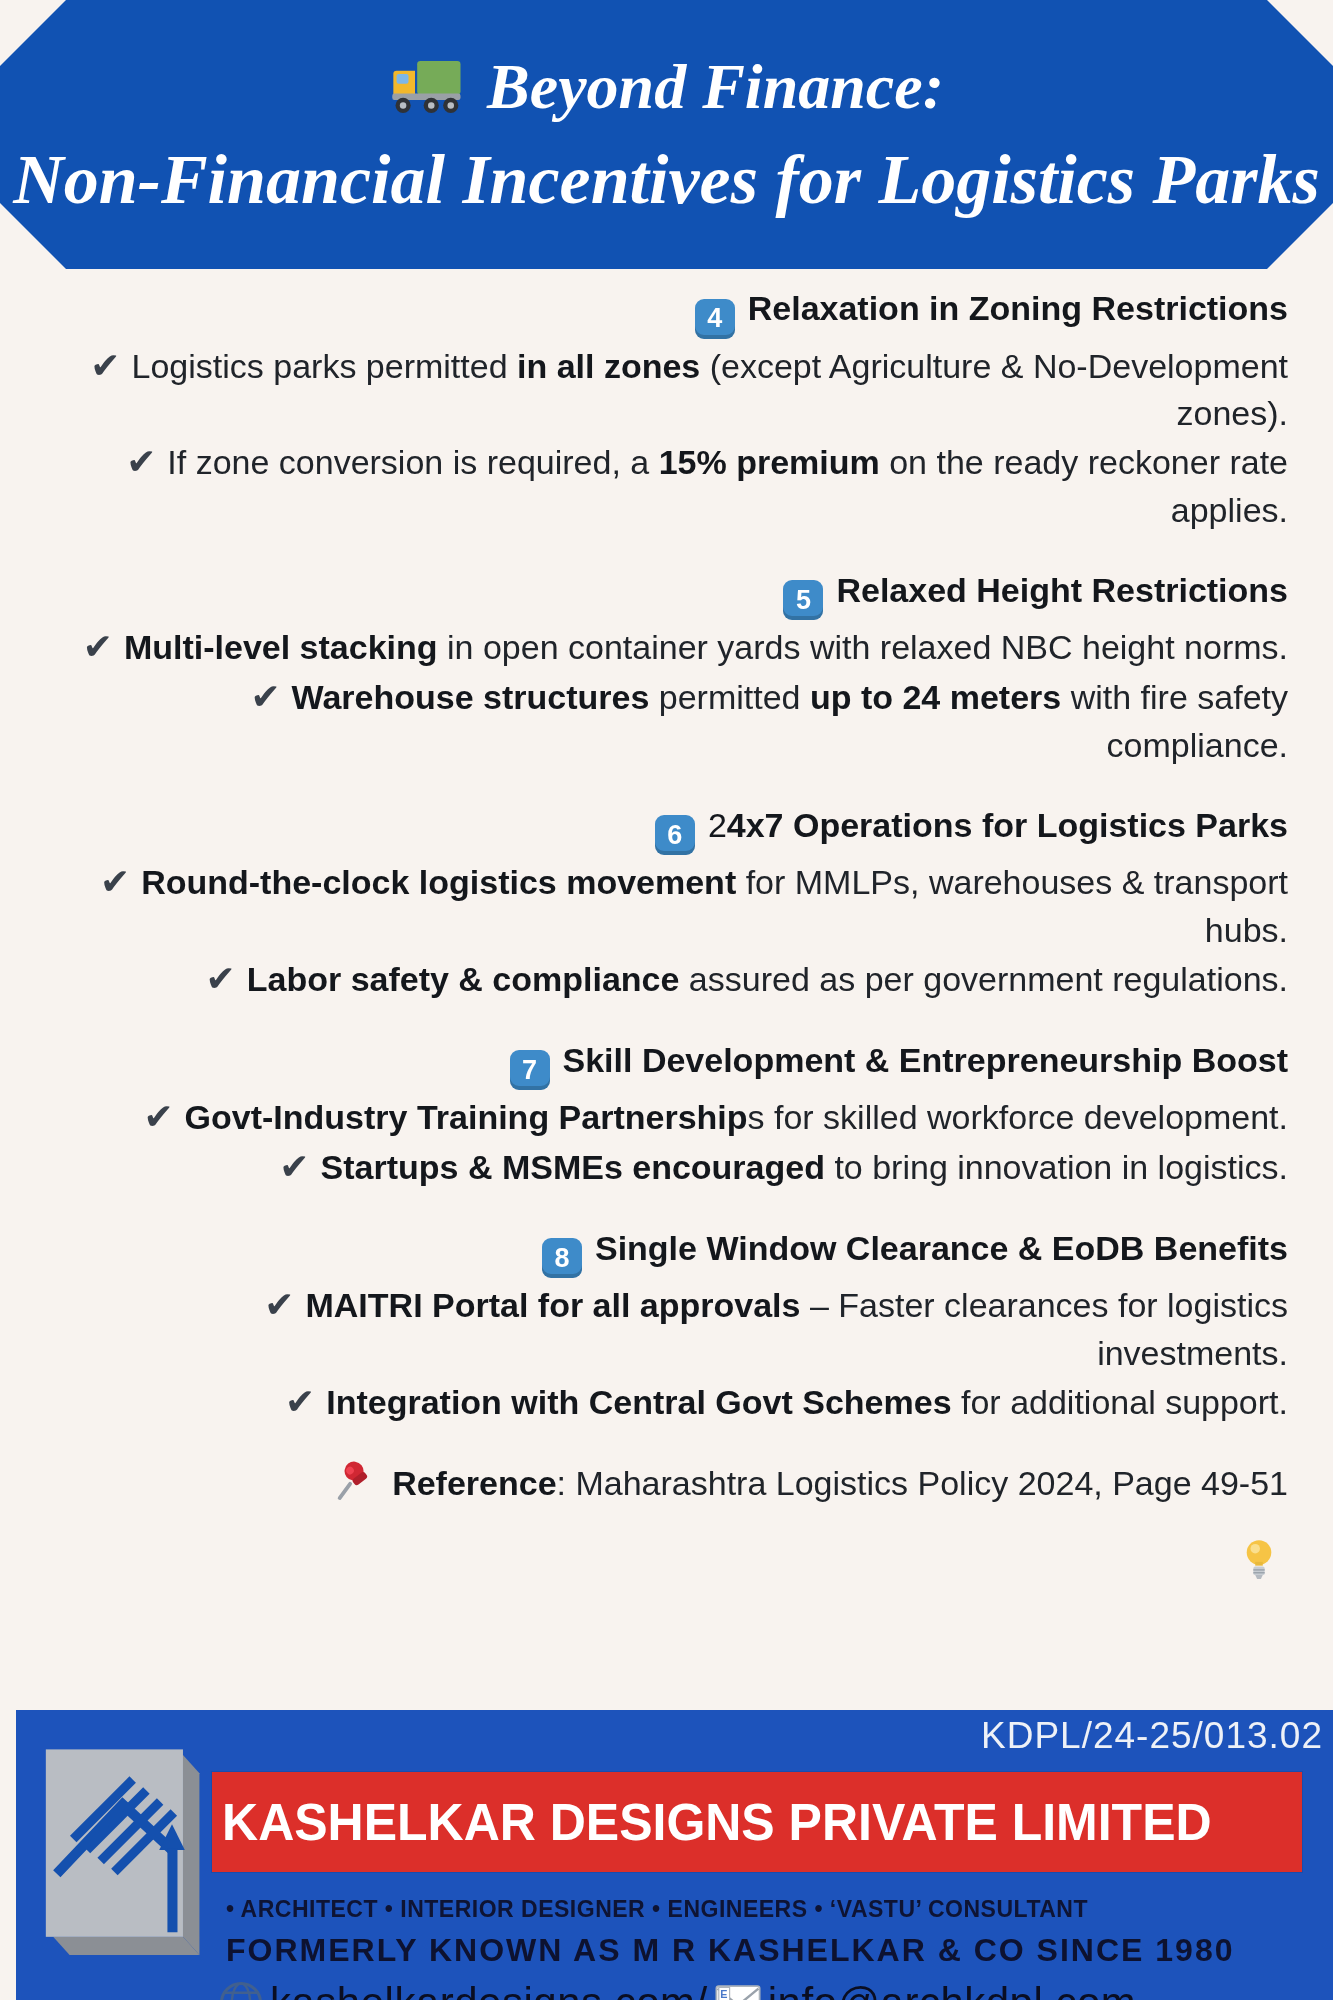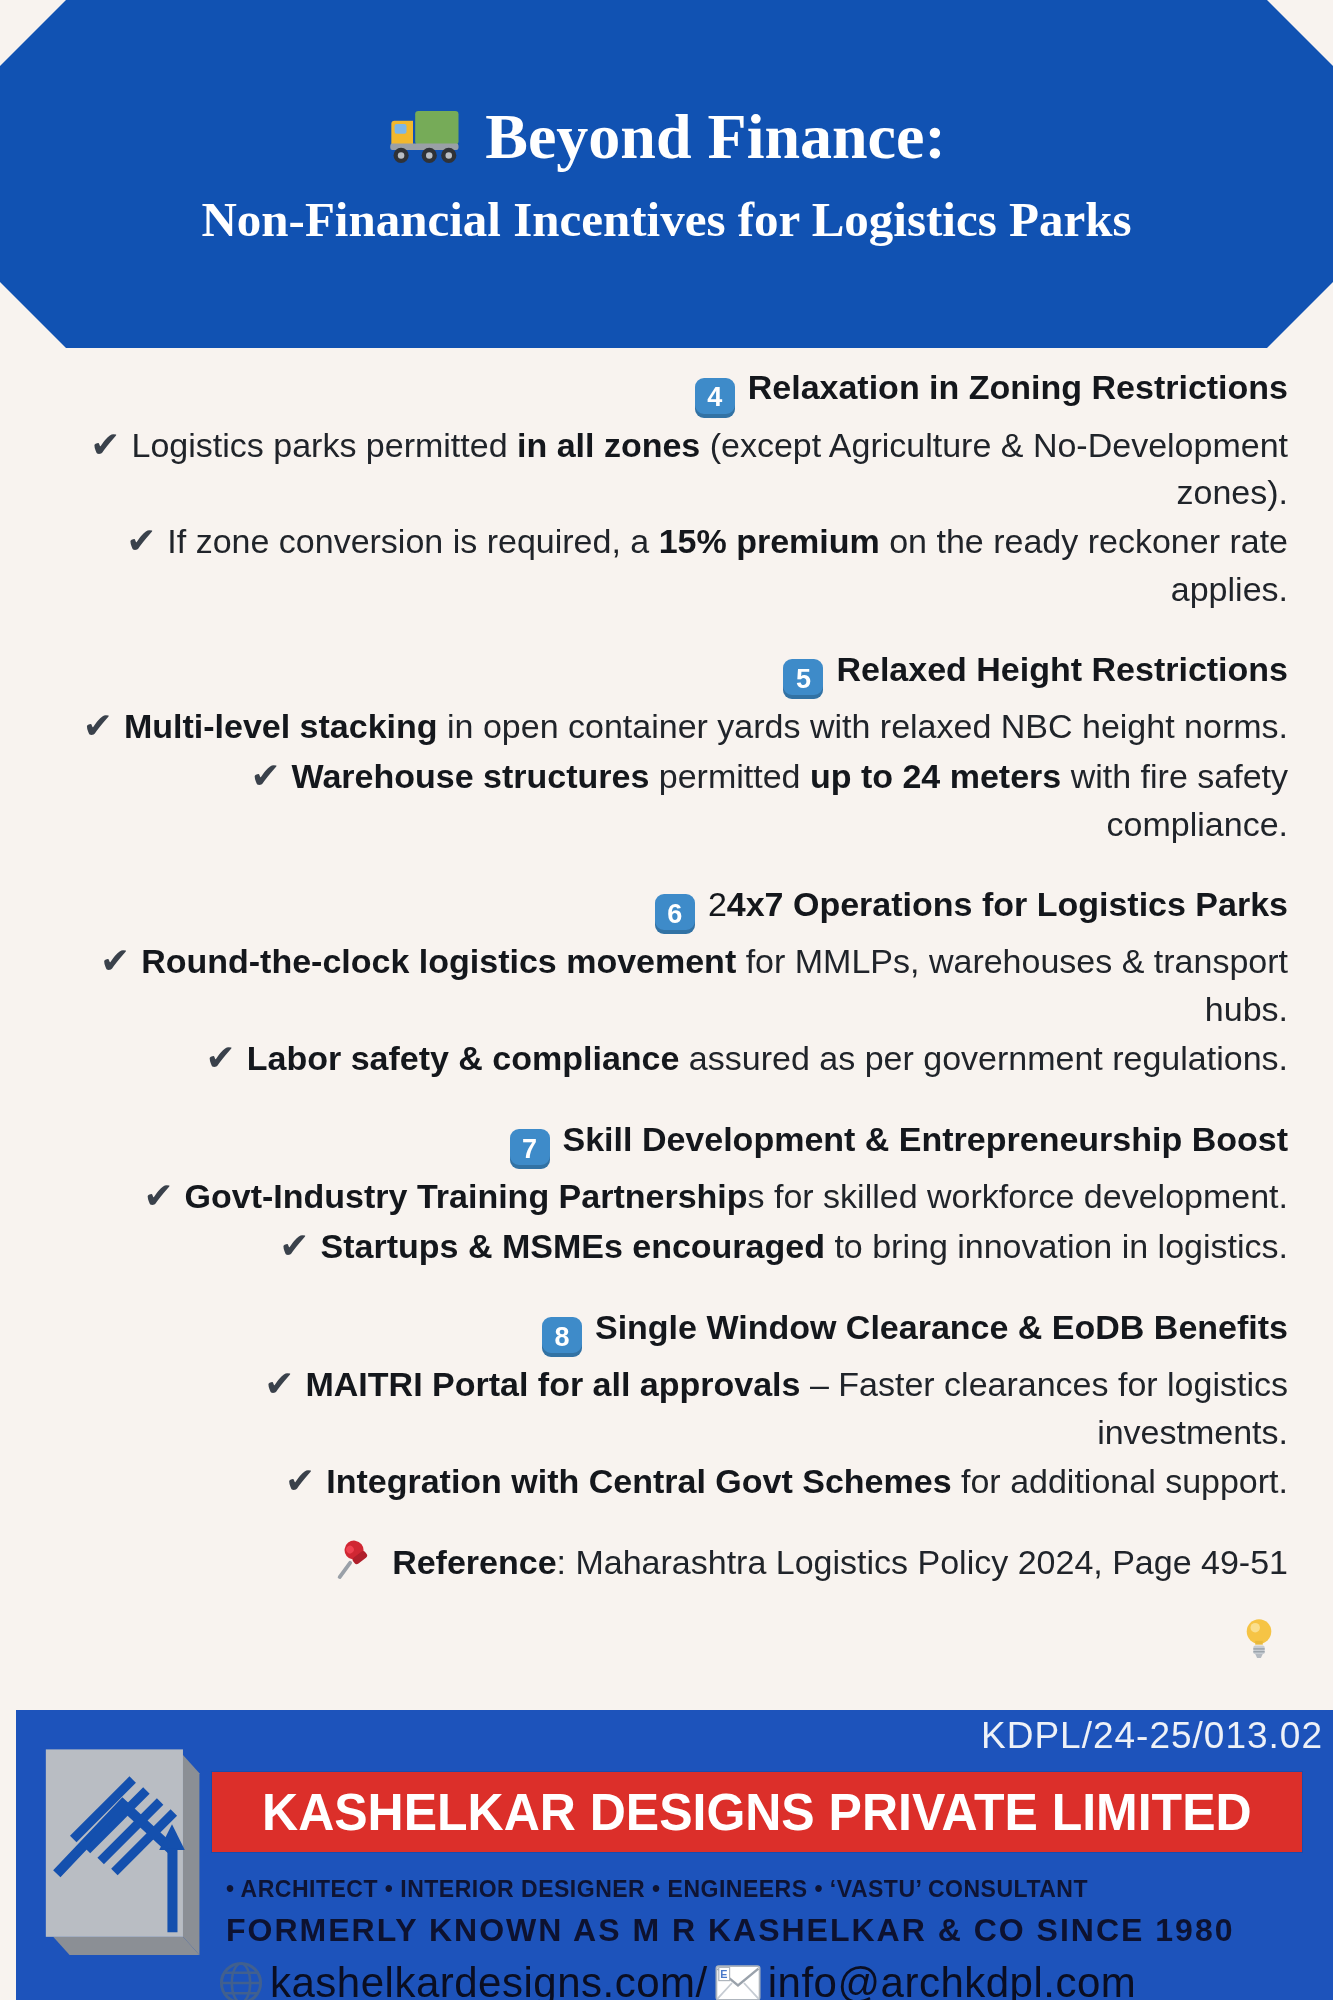--- a/index.html
+++ b/index.html
@@ -5,35 +5,36 @@
   html,body{margin:0;padding:0;}
   .page{
     position:relative;
     width:1333px;height:2000px;
     background:#f8f3ef;
     font-family:"Liberation Sans", sans-serif;
     overflow:hidden;
   }
   
   .banner{
-    height:348px;
+    height:269px;
     background:#1152b2;
     clip-path:polygon(66px 0, calc(100% - 66px) 0, 100% 66px, 100% calc(100% - 66px),
                       calc(100% - 66px) 100%, 66px 100%, 0 calc(100% - 66px), 0 66px);
     display:flex;flex-direction:column;align-items:center;justify-content:center;
     gap:26px;
+    font-style:italic;
   }
   .title-line1{
     display:flex;align-items:center;gap:20px;
     font-family:"Liberation Serif", serif;font-weight:bold;
     font-size:64px;color:#ffffff;line-height:1;
   }
   .title-line2{
     font-family:"Liberation Serif", serif;font-weight:bold;
-    font-size:49px;color:#ffffff;line-height:1;white-space:nowrap;text-align:center;
+    font-size:70px;color:#ffffff;line-height:1;white-space:nowrap;text-align:center;
   }
   
   .content{padding:16px 45px 0 70px;text-align:right;}
   .section{margin-bottom:33px;}
   .sec-heading{
     margin:0 0 2px 0;
     font-size:34px;line-height:1.38;color:#14171c;
   }
   .keycap{
     display:inline-flex;align-items:center;justify-content:center;
@@ -55,22 +56,22 @@
     position:absolute;left:16px;bottom:0;width:100%;height:290px;
     background:#1d53bb;
   }
   .doc-number{
     position:absolute;top:5px;right:26px;
     color:#eef1f7;font-size:37px;letter-spacing:1px;
   }
   .logo{position:absolute;left:28px;top:16px;}
   .f-right{position:absolute;left:196px;top:62px;width:1090px;}
   .red-banner{
-    background:#dc2f2a;height:80px;
-    display:flex;align-items:center;justify-content:center;
+    background:#dc2f2a;height:100px;
+    display:flex;align-items:center;
     box-shadow:0 0 0 1px rgba(0,0,0,.08);
   }
   .red-banner span{
     color:#ffffff;font-weight:bold;font-size:51px;letter-spacing:0;
     white-space:nowrap;transform:scaleX(.98);
   }
   .services{
     margin-top:24px;margin-left:14px;
     color:#0e1434;font-weight:bold;font-size:23px;letter-spacing:.5px;
   }

